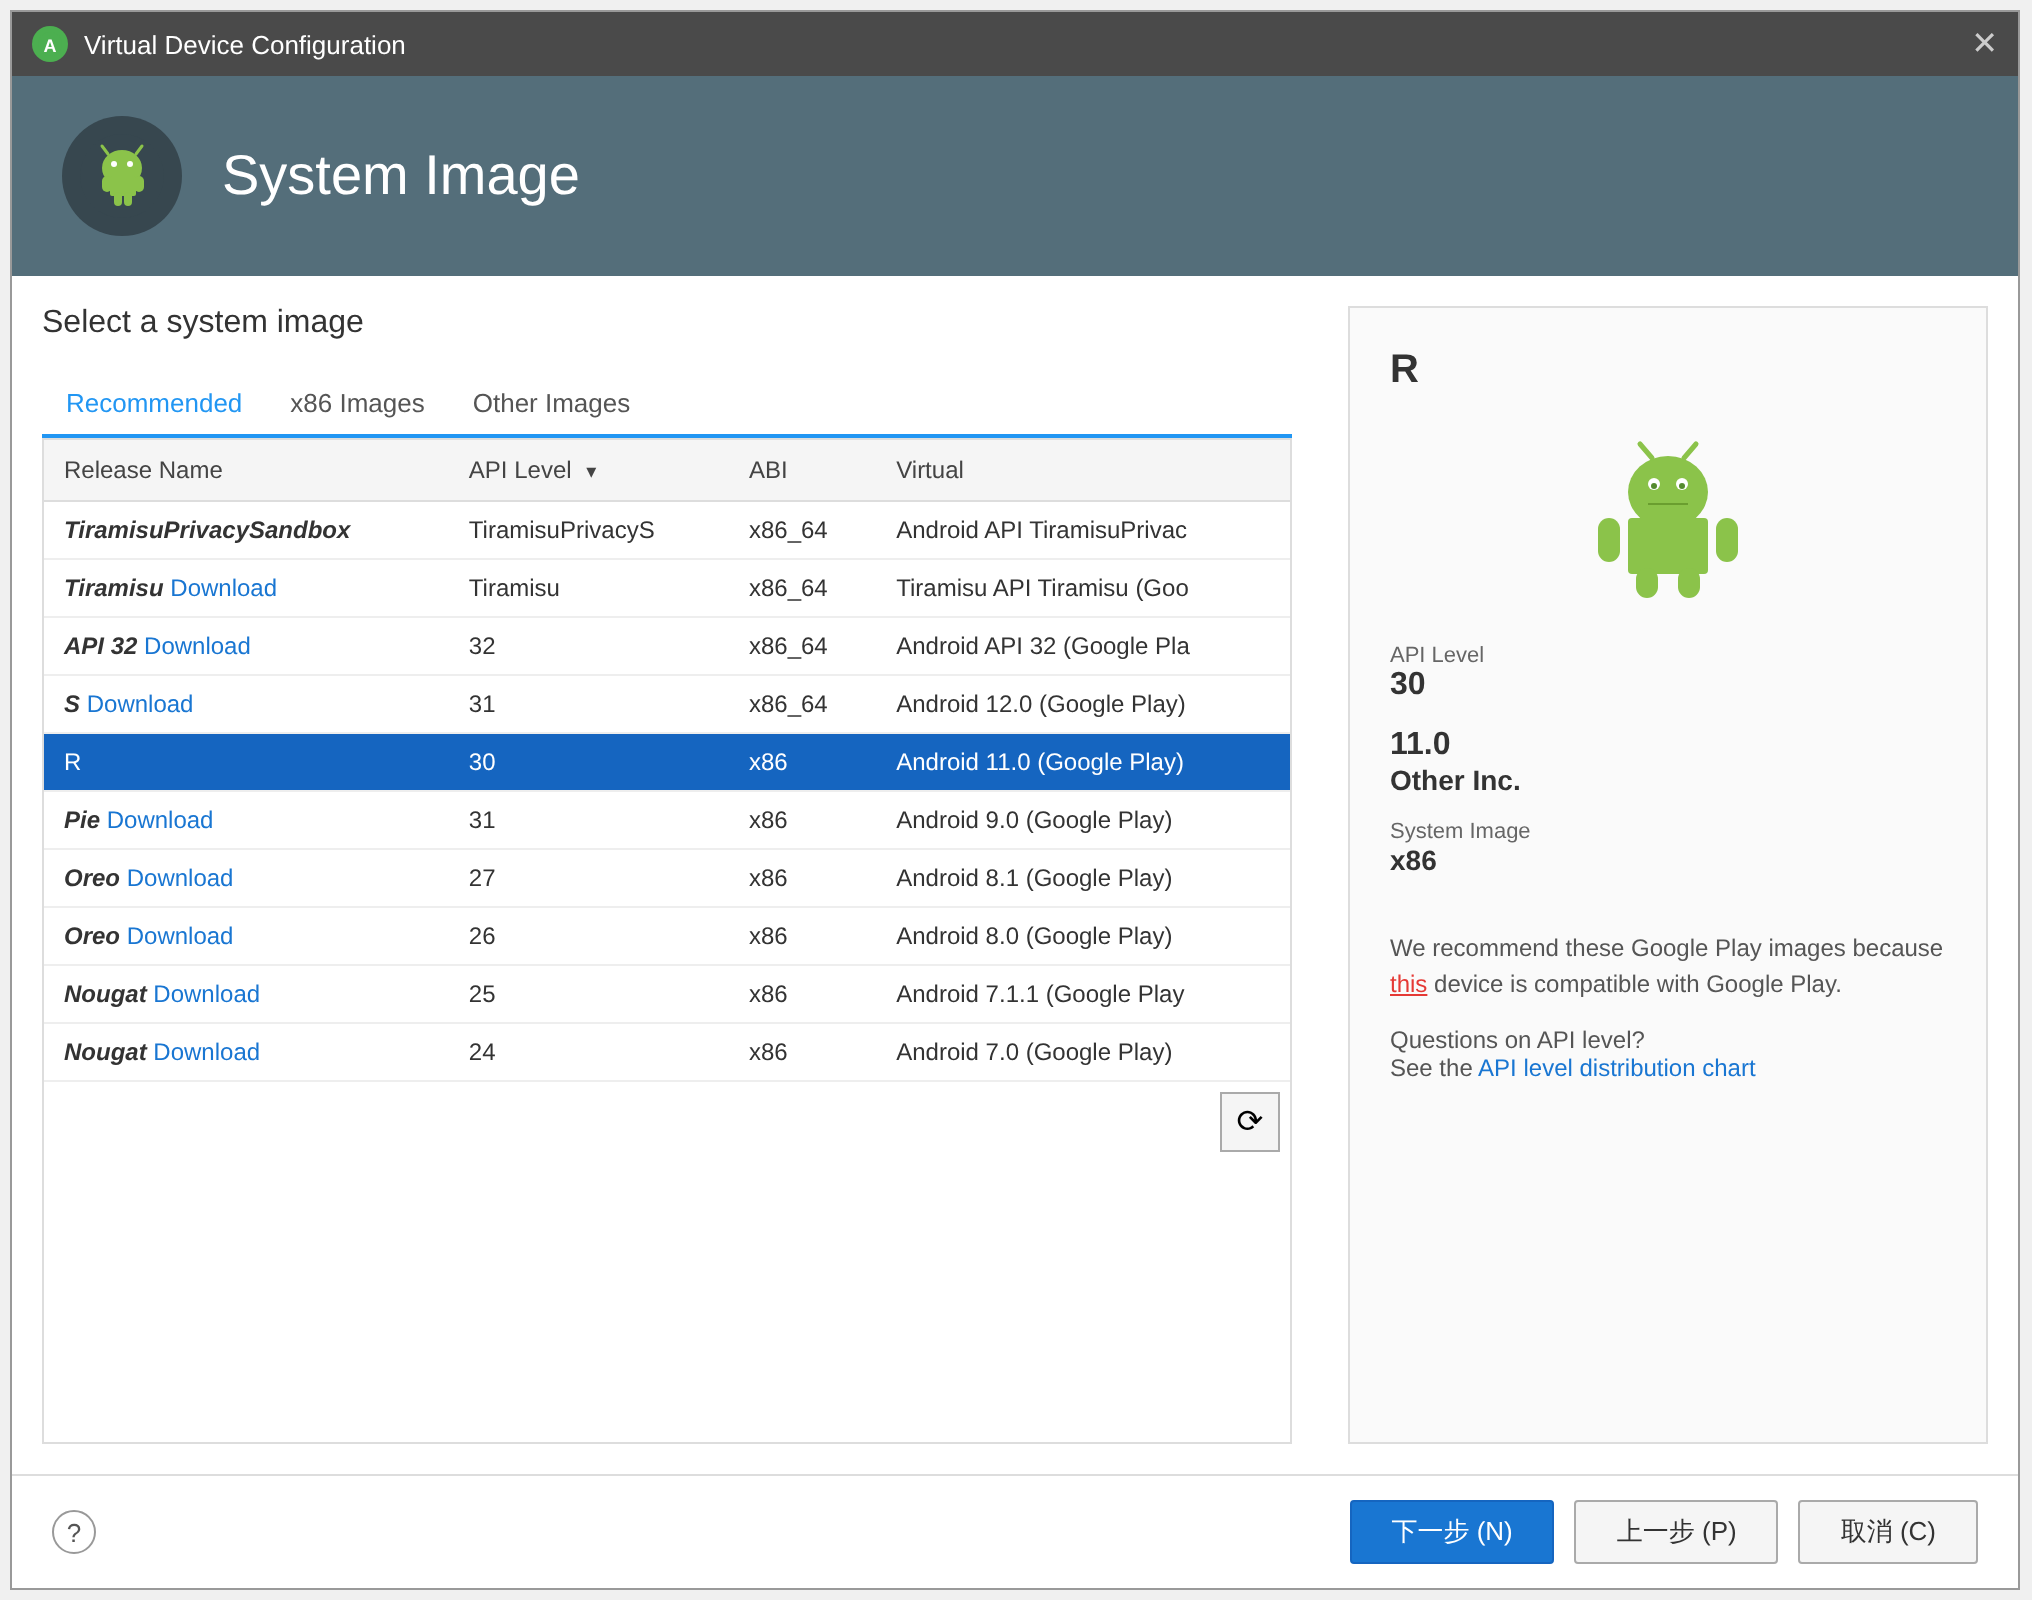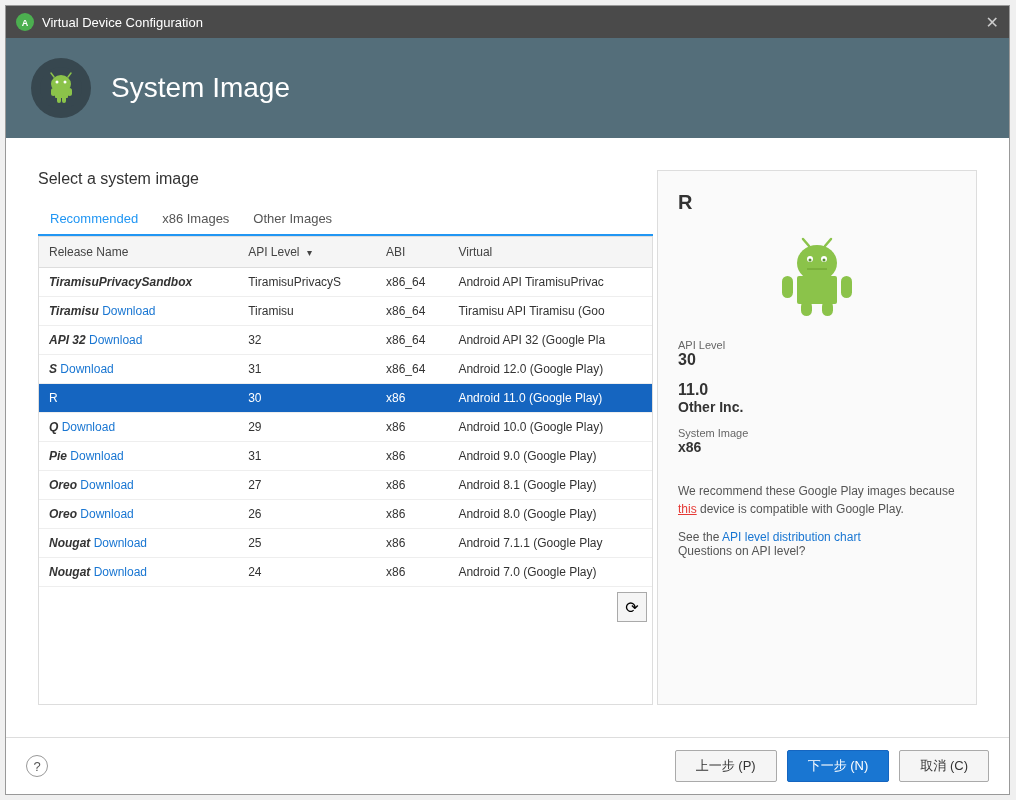--- a/index.html
+++ b/index.html
@@ -87,22 +87,22 @@
 
     .header-title {
       font-size: 28px;
       color: #fff;
       font-weight: 300;
     }
 
     .content-area {
       display: flex;
       flex: 1;
-      padding: 32px;
-      gap: 4px;
+      padding: 15px;
+      gap: 28px;
       overflow: hidden;
     }
 
     .left-panel {
       flex: 1;
       display: flex;
       flex-direction: column;
     }
 
     .page-title {
@@ -413,26 +413,20 @@
                 <td>x86_64</td>
                 <td>Android 12.0 (Google Play)</td>
               </tr>
               <tr class="selected">
                 <td><span>R</span></td>
                 <td>30</td>
                 <td>x86</td>
                 <td>Android 11.0 (Google Play)</td>
               </tr>
               <tr>
-                <td><span class="bold-cell">Q</span> <span class="download-link">Download</span></td>
-                <td>29</td>
-                <td>x86</td>
-                <td>Android 10.0 (Google Play)</td>
-              </tr>
-              <tr>
                 <td><span class="bold-cell">Pie</span> <span class="download-link">Download</span></td>
                 <td>31</td>
                 <td>x86</td>
                 <td>Android 9.0 (Google Play)</td>
               </tr>
               <tr>
                 <td><span class="bold-cell">Oreo</span> <span class="download-link">Download</span></td>
                 <td>27</td>
                 <td>x86</td>
                 <td>Android 8.1 (Google Play)</td>
@@ -504,31 +498,31 @@
       <div class="detail-row">
         <div class="detail-label">System Image</div>
         <div class="detail-value">x86</div>
       </div>
 
       <div class="recommend-text">
         <span>We recommend these Google Play images because </span><span class="highlight">this</span><span> device is compatible with Google Play.</span>
       </div>
 
       <div class="api-question">
+        <div>Questions on API level?</div>
         <div>
           <span>See the </span><span class="api-link">API level distribution chart</span>
         </div>
-        <div>Questions on API level?</div>
       </div>
     </div>
   </div>
 
   <div class="bottom-bar">
     <div class="bottom-left">
       <div class="help-btn">?</div>
     </div>
     <div class="bottom-right">
+      <button class="btn primary">下一步 (N)</button>
       <button class="btn">上一步 (P)</button>
-      <button class="btn primary">下一步 (N)</button>
       <button class="btn">取消 (C)</button>
     </div>
   </div>
 </div>
 
 </body></html>

